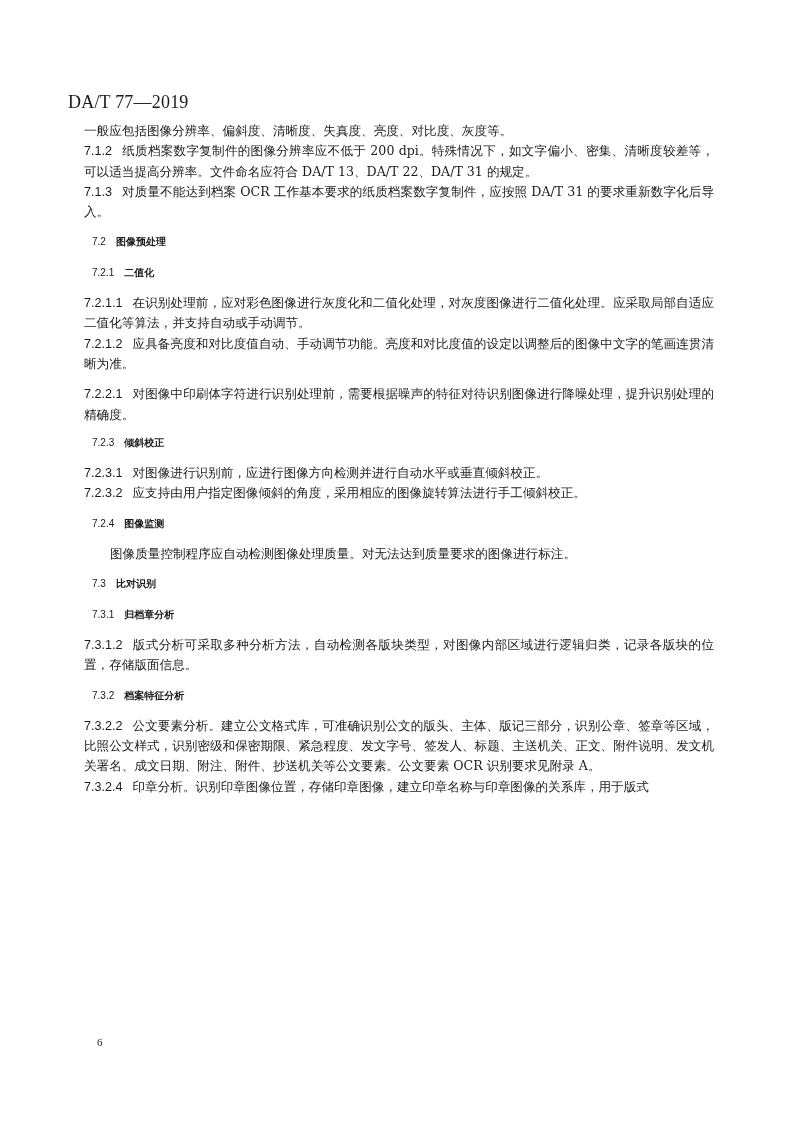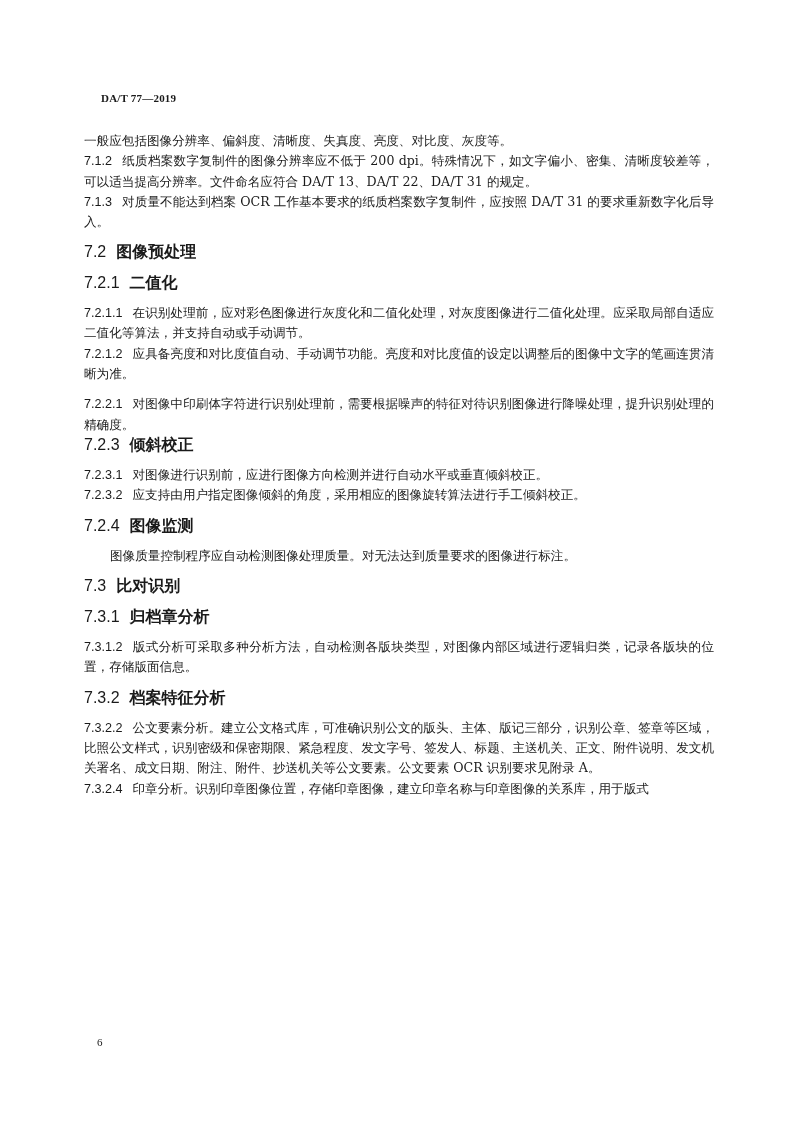--- a/index.html
+++ b/index.html
@@ -1,23 +1,23 @@
 <!DOCTYPE html>
 <html><head>
 <meta charset="utf-8">
 <style>
   html, body { margin: 0; padding: 0; background: #ffffff; }
   body { width: 793px; height: 1122px; position: relative; overflow: hidden;
          font-family: "DejaVu Serif", "Liberation Serif", serif; color: #1a1a1a; }
-  .header { position: absolute; left: 101px; top: 92px; font-size: 11px; font-weight: bold;
+  .header { position: absolute; left: 68px; top: 92px; font-size: 18px; font-weight: normal;
             font-family: "Liberation Serif", "DejaVu Serif", serif; letter-spacing: 0.2px; }
-  .content { position: absolute; left: 84px; top: 131px; width: 630px; font-size: 12.6px; line-height: 20.3px; }
+  .content { position: absolute; left: 84px; top: 121px; width: 630px; font-size: 12.6px; line-height: 20.3px; }
   .p { margin: 0; text-align: justify; text-align-last: left; }
   .num { font-family: Liberation Sans, sans-serif; margin-right: 10px; }
-  .h { margin: 0; font-family: "DejaVu Sans", "Liberation Sans", sans-serif; font-size: 16px; font-weight: bold; }
+  .h { margin: 8px; font-family: "DejaVu Sans", "Liberation Sans", sans-serif; font-size: 10px; font-weight: bold; }
   .h .num { font-weight: normal; }
   .gap-after { margin-bottom: 10px; }
   .indent { text-indent: 26px; }
   .footer { position: absolute; left: 97px; top: 1036px; font-size: 11px; font-family: "Liberation Serif", serif; }
 </style>
 </head>
 <body>
 
 <div class="header">DA/T 77—2019</div>
 

